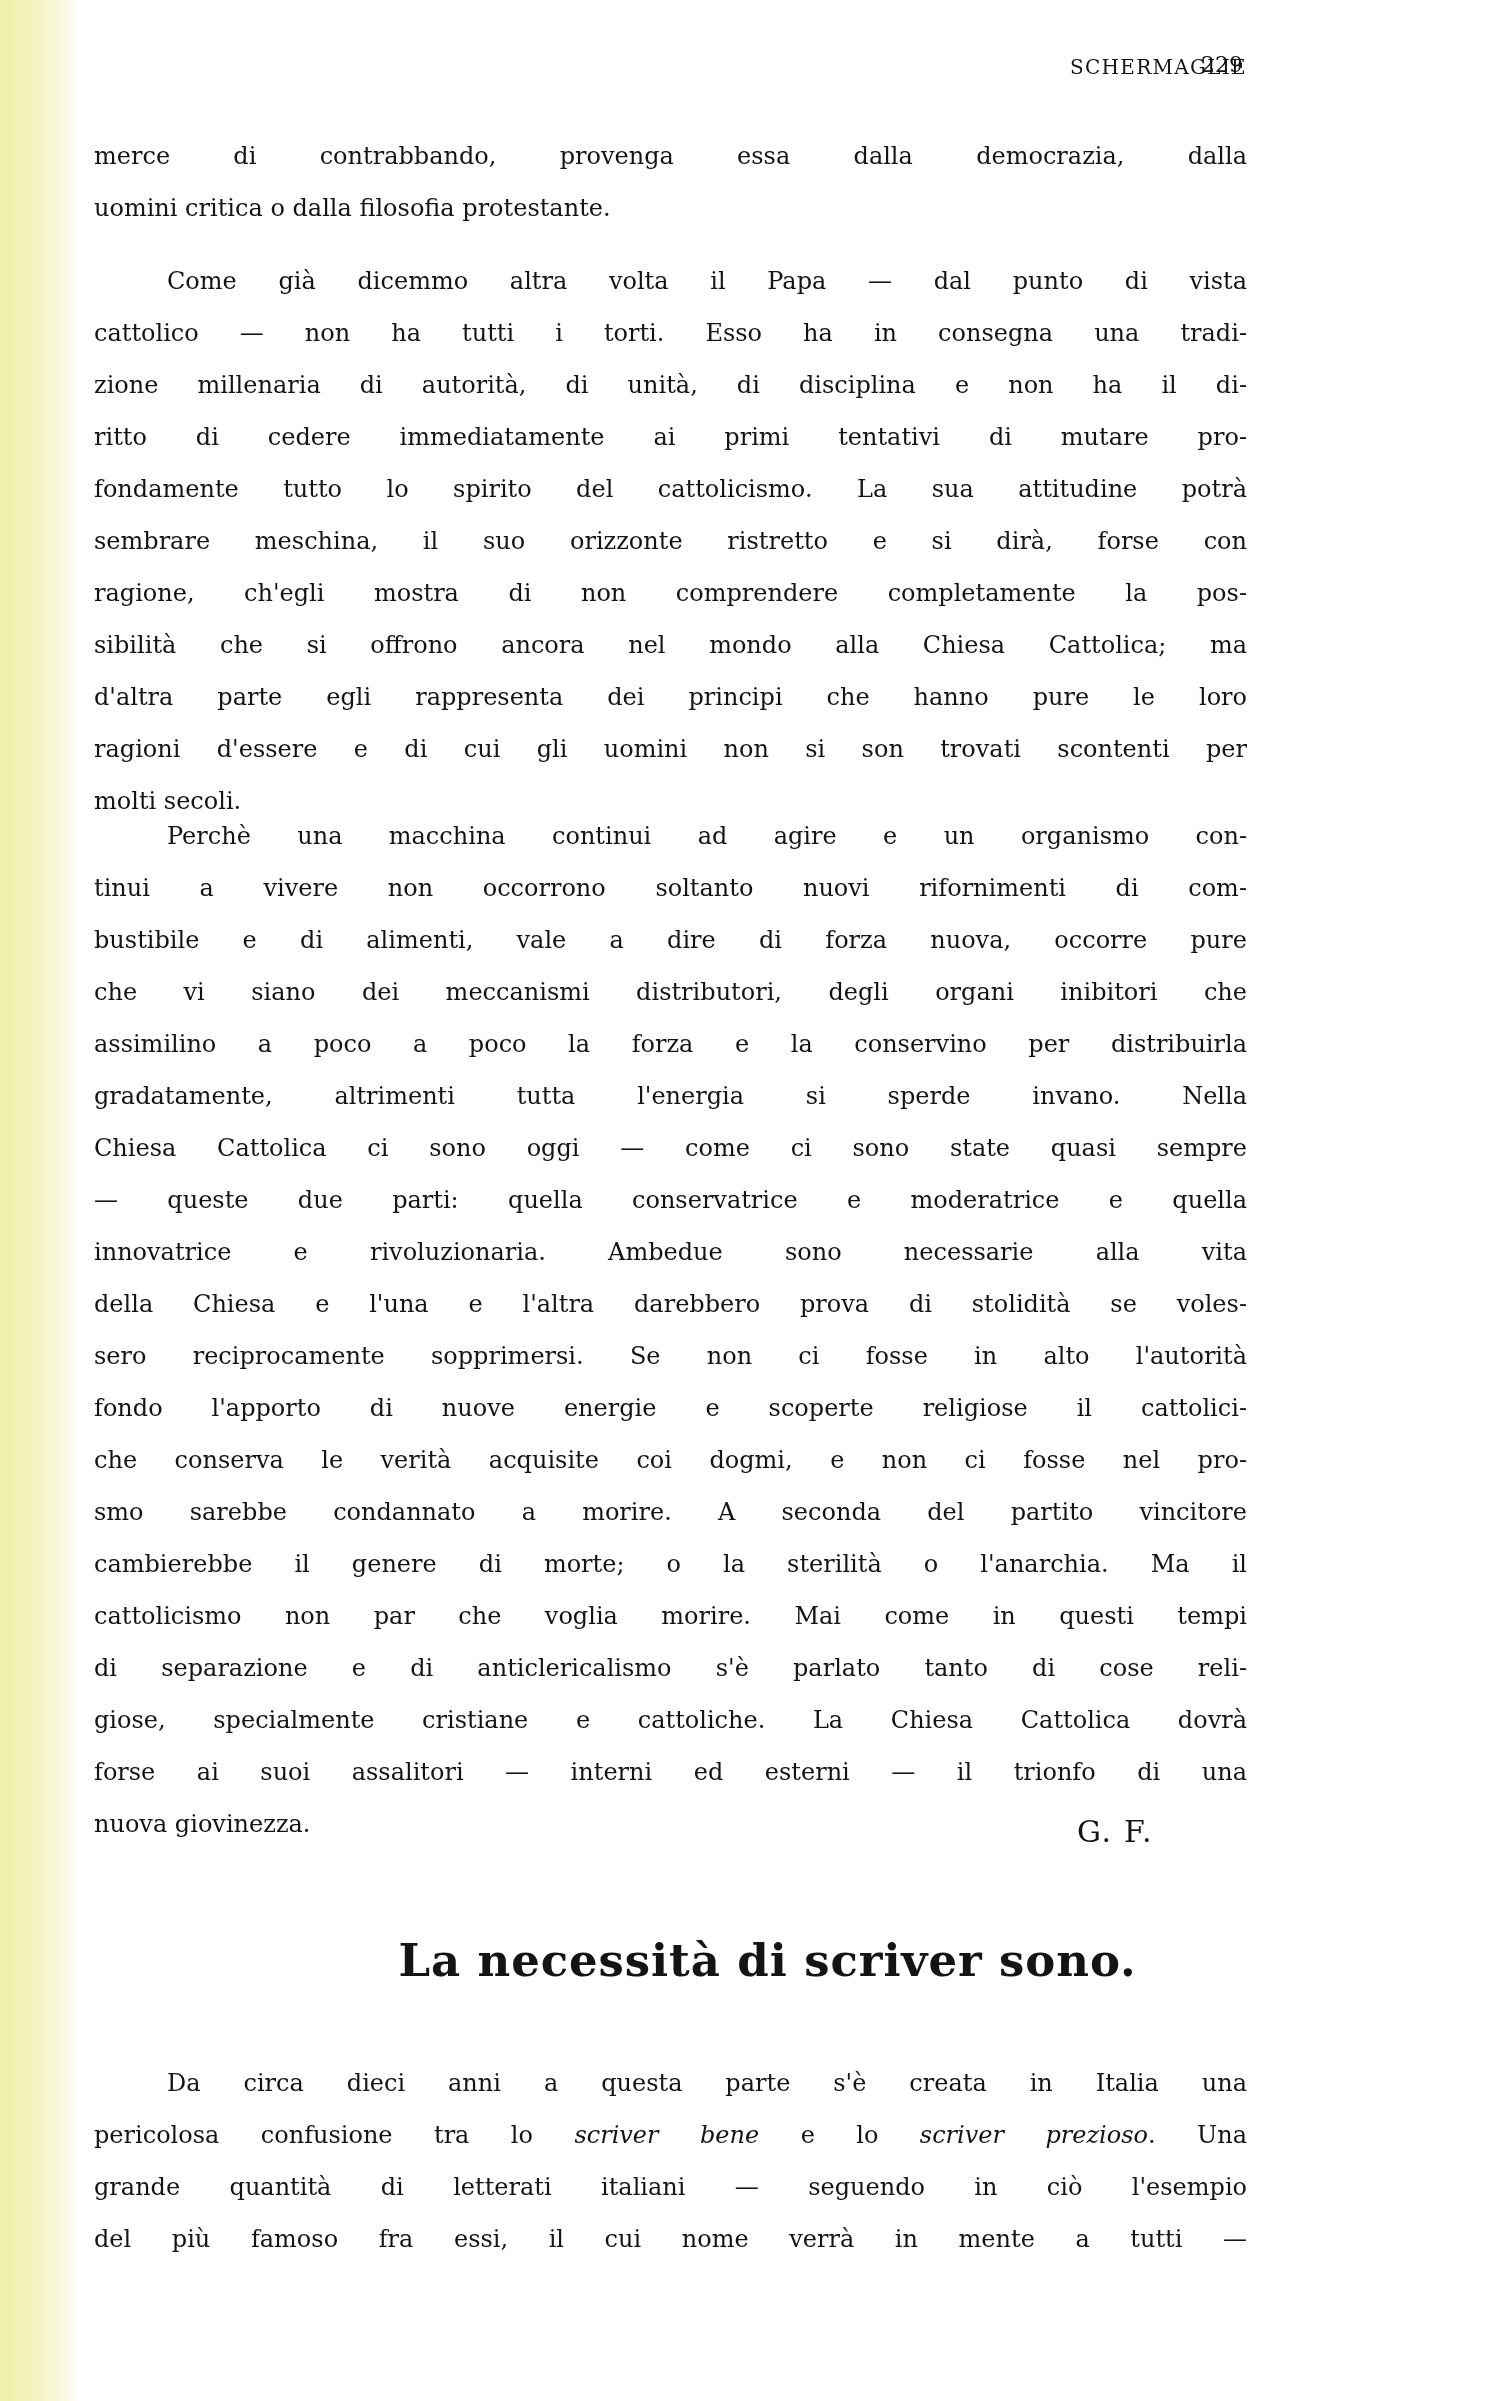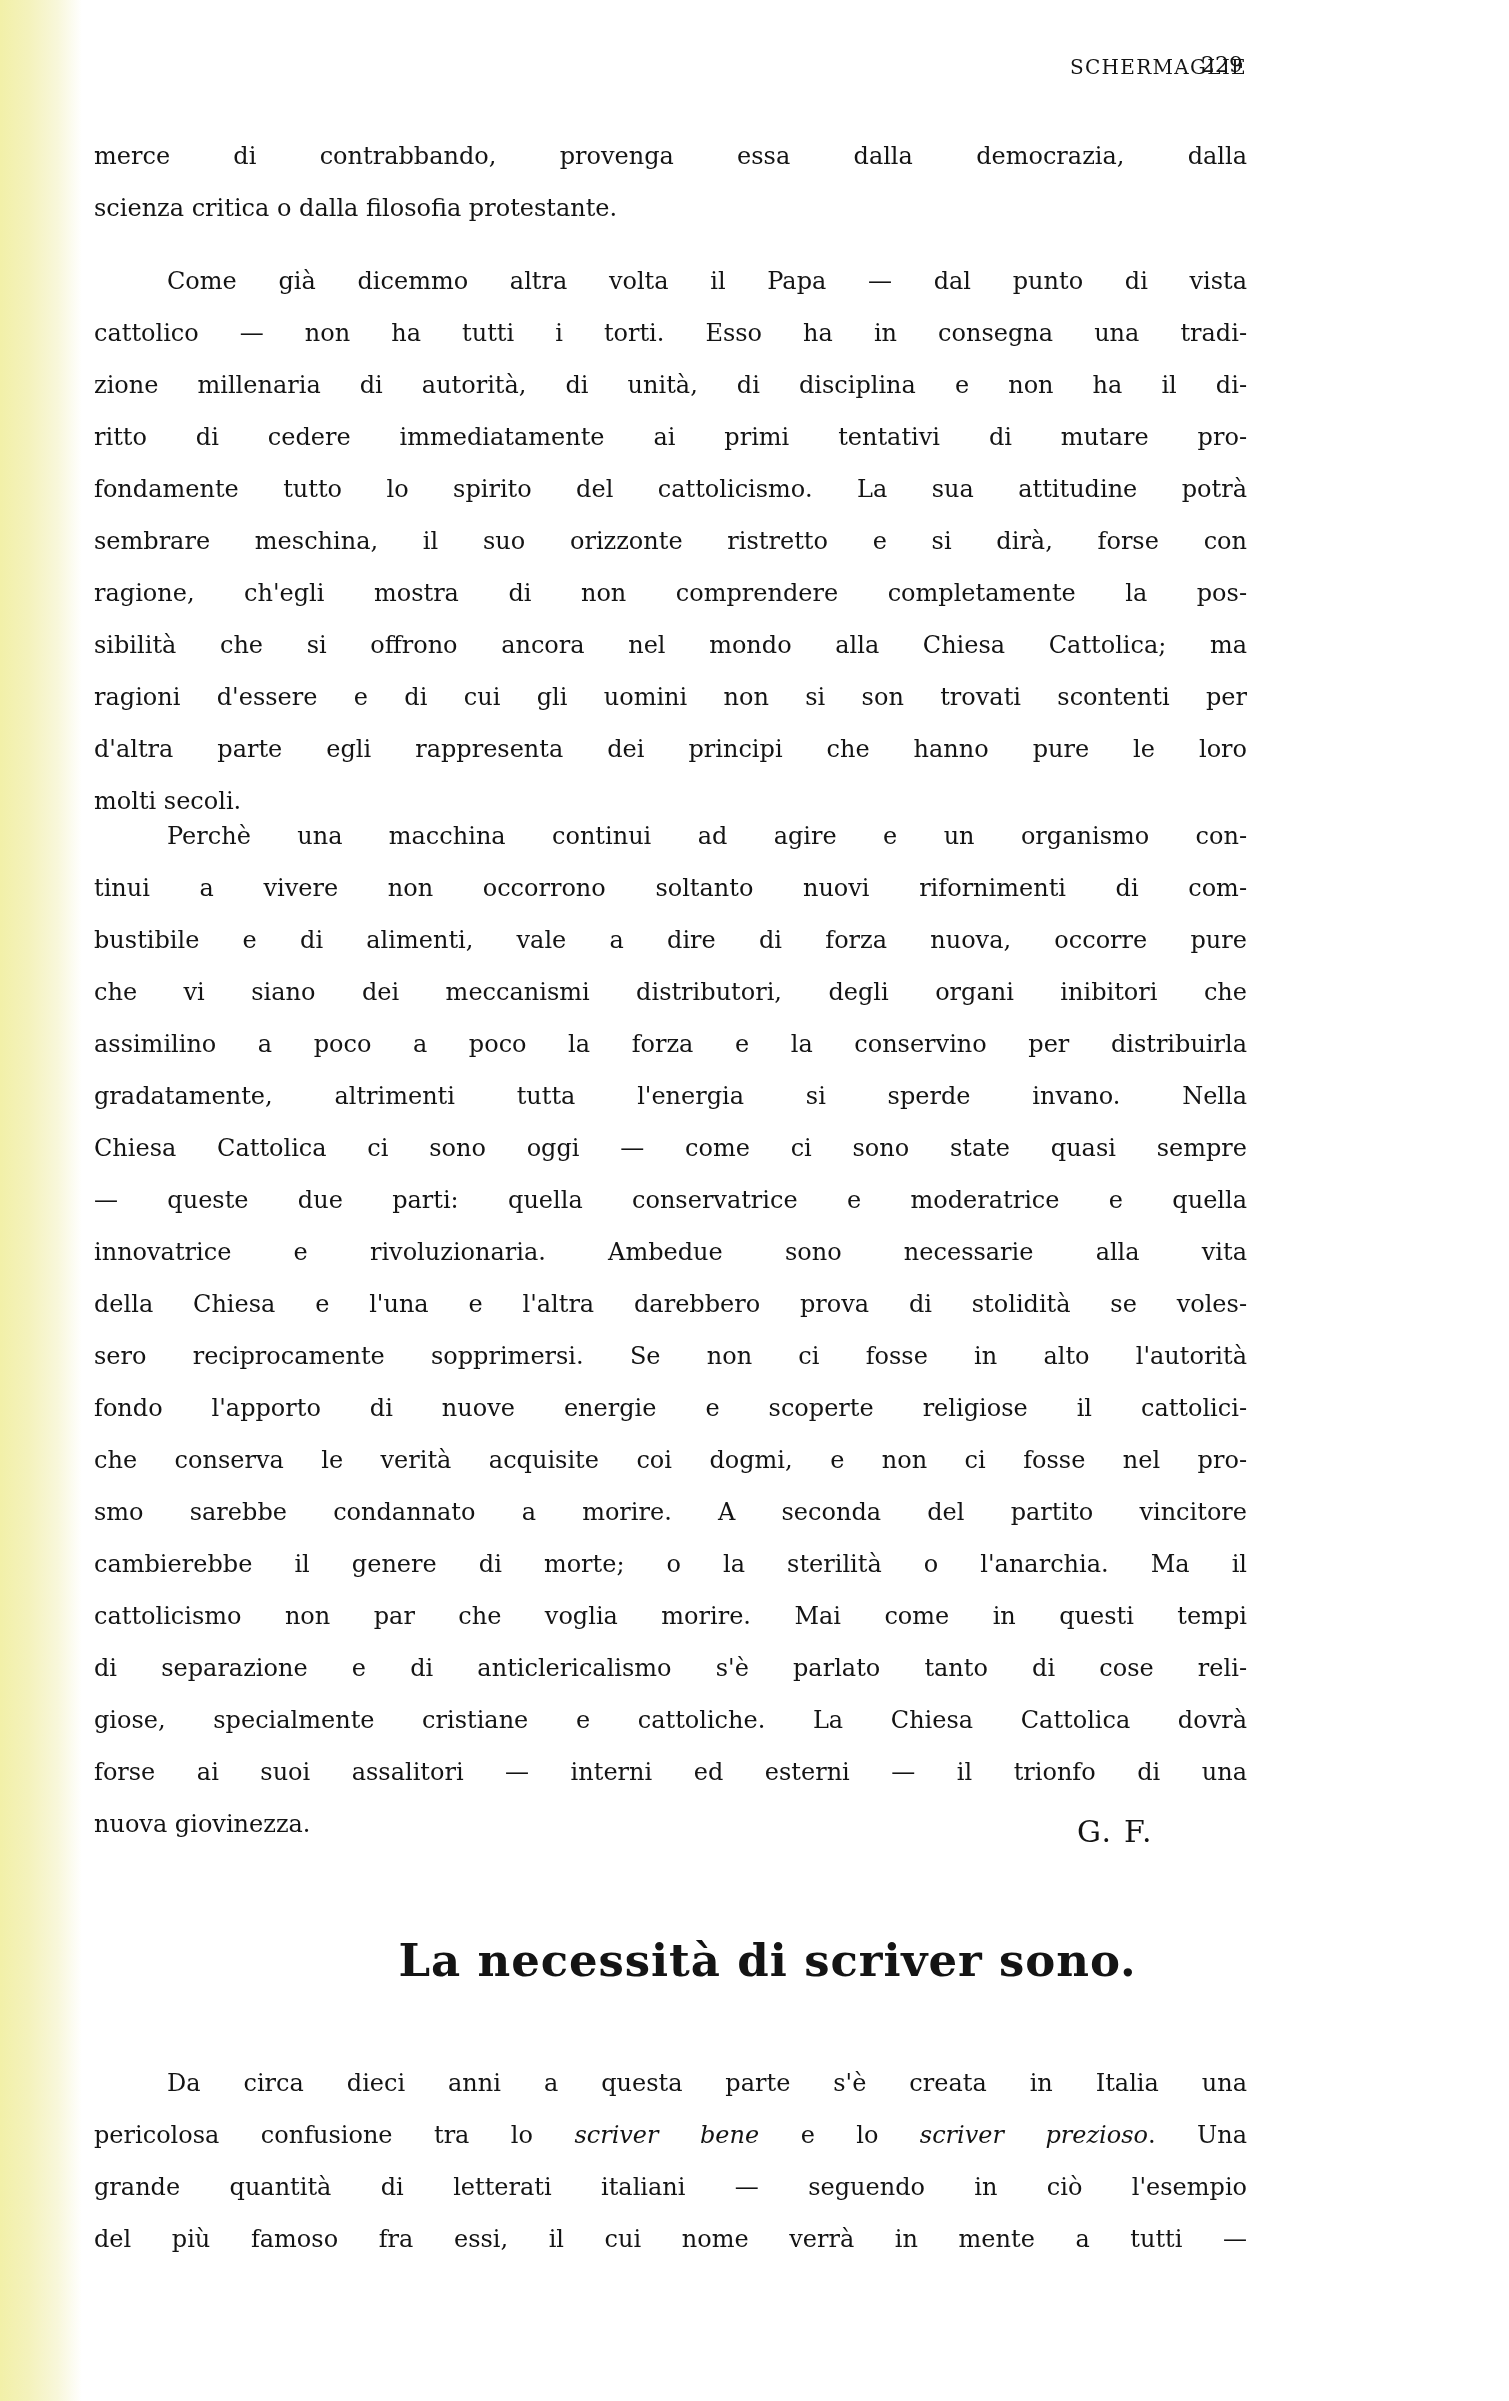--- a/index.html
+++ b/index.html
@@ -49,34 +49,34 @@
 
 <div class="page-edge"></div>
 
 <div class="running-head">
   <div class="running-title">SCHERMAGLIE</div>
   <div class="page-number">229</div>
 </div>
 
 <div class="text-block" style="top:130px;">
   <span class="line">merce di contrabbando, provenga essa dalla democrazia, dalla</span>
-  <span class="line last">scienza critica o dalla filosofia protestante.</span>
+  <span class="line last">uomini critica o dalla filosofia protestante.</span>
 </div>
 
 <div class="text-block" style="top:235px;margin-top:20px;">
   <span class="line indent">Come già dicemmo altra volta il Papa — dal punto di vista</span>
   <span class="line">cattolico — non ha tutti i torti. Esso ha in consegna una tradi-</span>
   <span class="line">zione millenaria di autorità, di unità, di disciplina e non ha il di-</span>
   <span class="line">ritto di cedere immediatamente ai primi tentativi di mutare pro-</span>
   <span class="line">fondamente tutto lo spirito del cattolicismo. La sua attitudine potrà</span>
   <span class="line">sembrare meschina, il suo orizzonte ristretto e si dirà, forse con</span>
   <span class="line">ragione, ch'egli mostra di non comprendere completamente la pos-</span>
   <span class="line">sibilità che si offrono ancora nel mondo alla Chiesa Cattolica; ma</span>
+  <span class="line">d'altra parte egli rappresenta dei principi che hanno pure le loro</span>
   <span class="line">ragioni d'essere e di cui gli uomini non si son trovati scontenti per</span>
-  <span class="line">d'altra parte egli rappresenta dei principi che hanno pure le loro</span>
   <span class="line last">molti secoli.</span>
 </div>
 
 <div class="text-block" style="top:810px;">
   <span class="line indent">Perchè una macchina continui ad agire e un organismo con-</span>
   <span class="line">tinui a vivere non occorrono soltanto nuovi rifornimenti di com-</span>
   <span class="line">bustibile e di alimenti, vale a dire di forza nuova, occorre pure</span>
   <span class="line">che vi siano dei meccanismi distributori, degli organi inibitori che</span>
   <span class="line">assimilino a poco a poco la forza e la conservino per distribuirla</span>
   <span class="line">gradatamente, altrimenti tutta l'energia si sperde invano. Nella</span>

